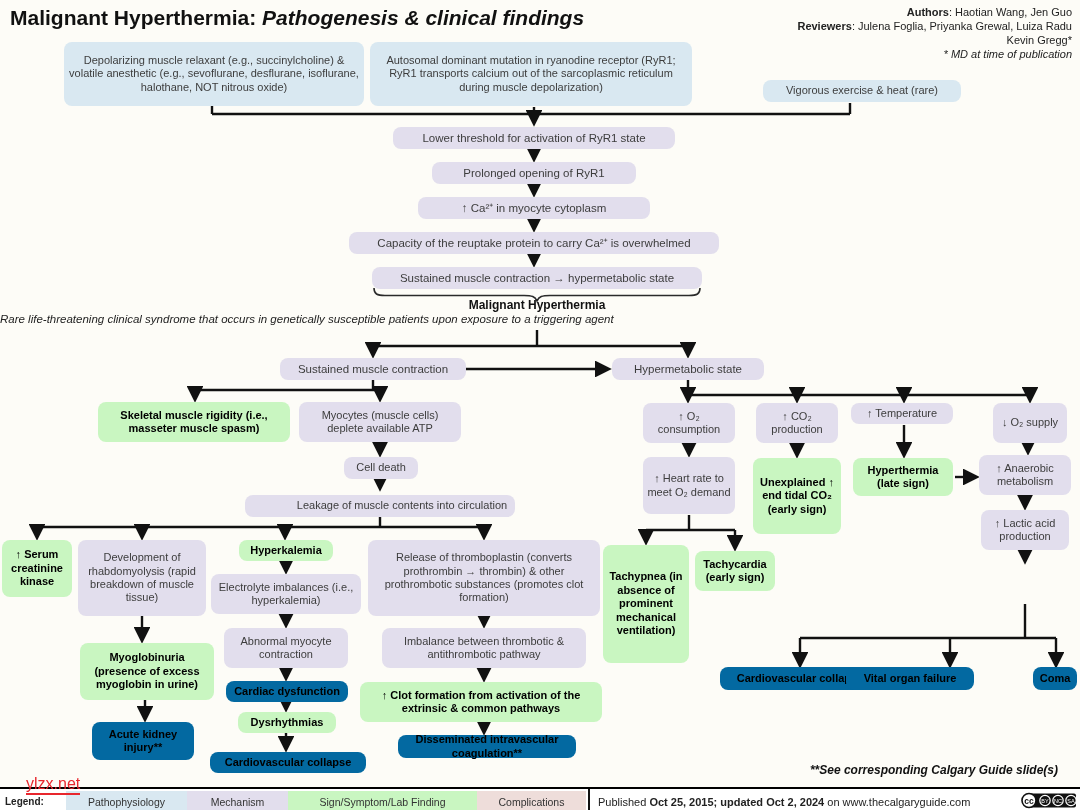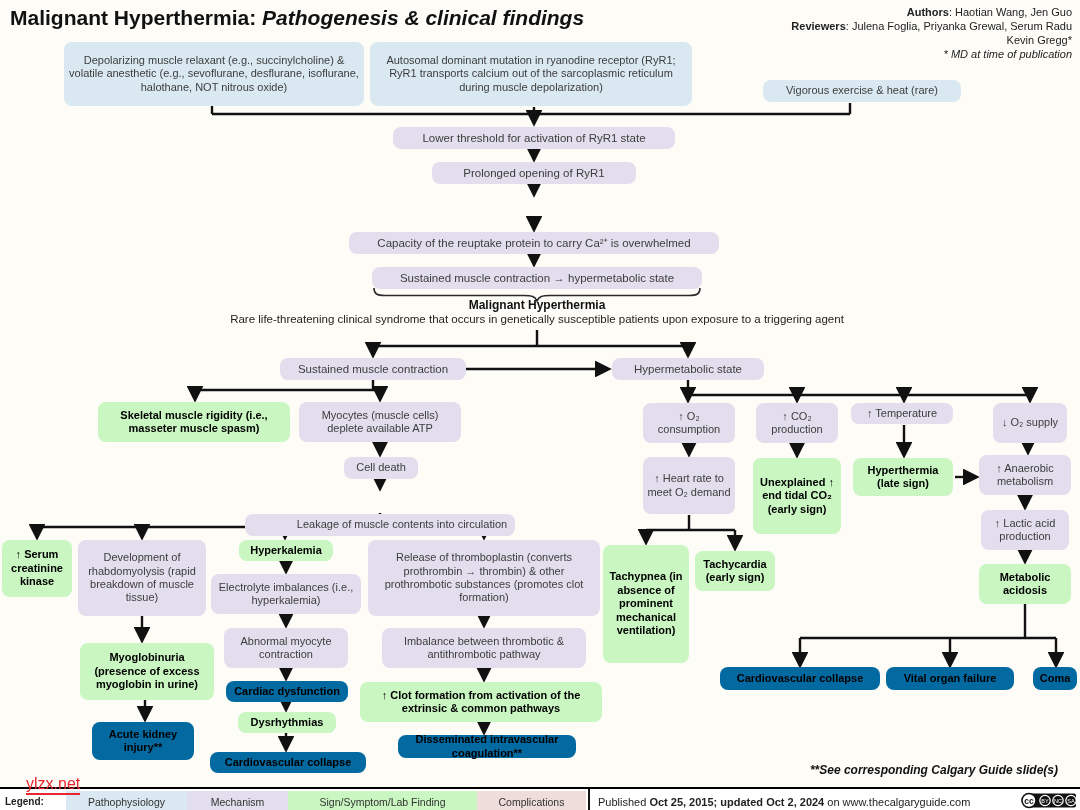--- a/index.html
+++ b/index.html
@@ -14,21 +14,21 @@
   .lav{background:#e2deed;}
   .green{background:#c9f6c1;color:#000;font-weight:bold;}
   .pink{background:#0369a1;color:#000;font-weight:bold;}
   .chain{font-size:11.5px;}
   #page-title{position:absolute;left:10px;top:6px;font-size:21px;font-weight:bold;color:#111;}
   #page-title .ital{font-style:italic;}
   #credits{position:absolute;right:8px;top:5px;text-align:right;font-size:11px;line-height:14px;color:#222;}
   #credits b{font-weight:bold;}
   #credits .md{font-style:italic;}
   #mh-head{position:absolute;left:0;right:6px;top:298px;text-align:center;font-size:12px;font-weight:bold;color:#111;}
-  #mh-sub{position:absolute;left:0;right:6px;top:313px;text-align:center;font-size:11.5px;color:#222;}
+  #mh-sub{position:absolute;left:0;right:6px;top:313px;font-size:11.5px;color:#222;font-style:italic;}
   #see-note{position:absolute;right:22px;top:763px;font-size:12px;font-weight:bold;font-style:italic;color:#111;}
   #legend-bar{position:absolute;left:0;top:787px;width:1080px;height:23px;background:#fff;
               border-top:2px solid #000;box-sizing:border-box;}
   .sw{position:absolute;top:2px;height:21px;display:flex;align-items:center;justify-content:center;
       font-size:10.5px;color:#333;}
   #legend-label{position:absolute;left:5px;top:2px;height:21px;display:flex;align-items:center;
                 font-size:10px;font-weight:bold;color:#222;}
   #pub-divider{position:absolute;left:588px;top:0;width:2px;height:21px;background:#111;}
   #published{position:absolute;left:598px;top:2px;height:21px;display:flex;align-items:center;
              font-size:11px;color:#222;white-space:pre;}
@@ -112,44 +112,45 @@
       <path d="M1056,638 V664" marker-end="url(#ah)"></path>
     </g>
 
     <path d="M374,288 C374,294 377,295.5 385,295.5 L524,295.5 C532,295.5 535,296.5 537,301 C539,296.5 542,295.5 550,295.5 L689,295.5 C697,295.5 700,294 700,288" stroke="#2a2a2a" stroke-width="1.6" fill="none"></path>
   </svg>
 
   <div id="page-title"><span>Malignant Hyperthermia:</span> <span class="ital">Pathogenesis &amp; clinical findings</span></div>
 
   <div id="credits">
     <div><b>Authors</b><span>: Haotian Wang,  Jen Guo</span></div>
-    <div><b>Reviewers</b><span>: Julena Foglia, Priyanka Grewal, Serum Radu</span></div>
+    <div><b>Reviewers</b><span>: Julena Foglia, Priyanka Grewal, Luiza Radu</span></div>
     <div>Kevin Gregg*</div>
     <div class="md">* MD at time of publication</div>
   </div>
 
   <div class="node blue" style="left:64px;top:42px;width:300px;height:64px;">Depolarizing muscle relaxant (e.g., succinylcholine) &amp; volatile anesthetic (e.g., sevoflurane, desflurane, isoflurane, halothane, NOT nitrous oxide)</div>
   <div class="node blue" style="left:370px;top:42px;width:322px;height:64px;">Autosomal dominant mutation in ryanodine receptor (RyR1; RyR1 transports calcium out of the sarcoplasmic reticulum during muscle depolarization)</div>
   <div class="node blue" style="left:763px;top:80px;width:198px;height:22px;">Vigorous exercise &amp; heat (rare)</div>
 
   <div class="node lav chain" style="left:393px;top:127px;width:282px;height:22px;">Lower threshold for activation of RyR1  state</div>
   <div class="node lav chain" style="left:432px;top:162px;width:204px;height:22px;">Prolonged opening of RyR1</div>
+  <div class="node lav chain" style="left:418px;top:197px;width:232px;height:22px;">↑ Ca²⁺ in myocyte cytoplasm</div>
   <div class="node lav chain" style="left:349px;top:232px;width:370px;height:22px;">Capacity of the reuptake protein to carry Ca²⁺ is overwhelmed</div>
   <div class="node lav chain" style="left:372px;top:267px;width:330px;height:22px;">Sustained muscle contraction →  hypermetabolic state</div>
 
   <div id="mh-head">Malignant Hyperthermia</div>
   <div id="mh-sub">Rare life-threatening clinical syndrome that occurs in genetically susceptible patients upon exposure to a triggering agent</div>
 
   <div class="node lav chain" style="left:280px;top:358px;width:186px;height:22px;">Sustained muscle contraction</div>
   <div class="node lav chain" style="left:612px;top:358px;width:152px;height:22px;">Hypermetabolic state</div>
 
   <div class="node green" style="left:98px;top:402px;width:192px;height:40px;">Skeletal muscle rigidity (i.e., masseter muscle spasm)</div>
   <div class="node lav" style="left:299px;top:402px;width:162px;height:40px;">Myocytes (muscle cells) deplete available ATP</div>
   <div class="node lav" style="left:344px;top:457px;width:74px;height:22px;">Cell death</div>
-  <div class="node lav" style="left:245px;top:514px;width:270px;height:22px;padding-left:48px;">Leakage of muscle contents into circulation</div>
+  <div class="node lav" style="left:245px;top:495px;width:270px;height:22px;padding-left:48px;">Leakage of muscle contents into circulation</div>
 
   <div class="node green" style="left:2px;top:540px;width:70px;height:57px;">↑ Serum creatinine kinase</div>
   <div class="node lav" style="left:78px;top:540px;width:128px;height:76px;">Development of rhabdomyolysis (rapid breakdown of muscle tissue)</div>
   <div class="node green" style="left:239px;top:540px;width:94px;height:21px;">Hyperkalemia</div>
   <div class="node lav" style="left:211px;top:574px;width:150px;height:40px;">Electrolyte imbalances (i.e., hyperkalemia)</div>
   <div class="node lav" style="left:224px;top:628px;width:124px;height:40px;">Abnormal myocyte contraction</div>
   <div class="node green" style="left:80px;top:643px;width:134px;height:57px;">Myoglobinuria (presence of excess myoglobin in urine)</div>
   <div class="node pink" style="left:92px;top:722px;width:102px;height:38px;">Acute kidney injury**</div>
   <div class="node pink" style="left:226px;top:681px;width:122px;height:21px;">Cardiac dysfunction</div>
   <div class="node green" style="left:238px;top:712px;width:98px;height:21px;">Dysrhythmias</div>
@@ -162,25 +163,24 @@
 
   <div class="node lav" style="left:643px;top:403px;width:92px;height:40px;">↑ O₂ consumption</div>
   <div class="node lav" style="left:756px;top:403px;width:82px;height:40px;">↑ CO₂ production</div>
   <div class="node lav" style="left:851px;top:403px;width:102px;height:21px;">↑ Temperature</div>
   <div class="node lav" style="left:993px;top:403px;width:74px;height:40px;">↓ O₂ supply</div>
   <div class="node lav" style="left:643px;top:457px;width:92px;height:57px;">↑ Heart rate to meet O₂ demand</div>
   <div class="node green" style="left:753px;top:458px;width:88px;height:76px;">Unexplained ↑ end tidal CO₂ (early sign)</div>
   <div class="node lav" style="left:979px;top:455px;width:92px;height:40px;">↑ Anaerobic metabolism</div>
   <div class="node green" style="left:853px;top:458px;width:100px;height:38px;">Hyperthermia (late sign)</div>
   <div class="node lav" style="left:981px;top:510px;width:88px;height:40px;">↑ Lactic acid production</div>
-  <div class="node green" style="left:979px;top:564px;width:92px;height:40px;">Metabolic acidosis</div>
   <div class="node green" style="left:603px;top:545px;width:86px;height:118px;">Tachypnea (in absence of prominent mechanical ventilation)</div>
   <div class="node green" style="left:695px;top:551px;width:80px;height:40px;">Tachycardia (early sign)</div>
   <div class="node pink" style="left:720px;top:667px;width:160px;height:23px;">Cardiovascular collapse</div>
-  <div class="node pink" style="left:886px;top:667px;width:128px;height:23px;">Vital organ failure</div>
+  <div class="node pink" style="left:846px;top:667px;width:128px;height:23px;">Vital organ failure</div>
   <div class="node pink" style="left:1033px;top:667px;width:44px;height:23px;">Coma</div>
 
   <div id="see-note">**See corresponding Calgary Guide slide(s)</div>
 
   <div id="legend-bar">
     <div id="legend-label">Legend:</div>
     <div class="sw" style="left:66px;width:121px;background:#d9e8f1;">Pathophysiology</div>
     <div class="sw" style="left:187px;width:101px;background:#e2deed;">Mechanism</div>
     <div class="sw" style="left:288px;width:189px;background:#c9f6c1;">Sign/Symptom/Lab Finding</div>
     <div class="sw" style="left:477px;width:109px;background:#eeddda;">Complications</div>

